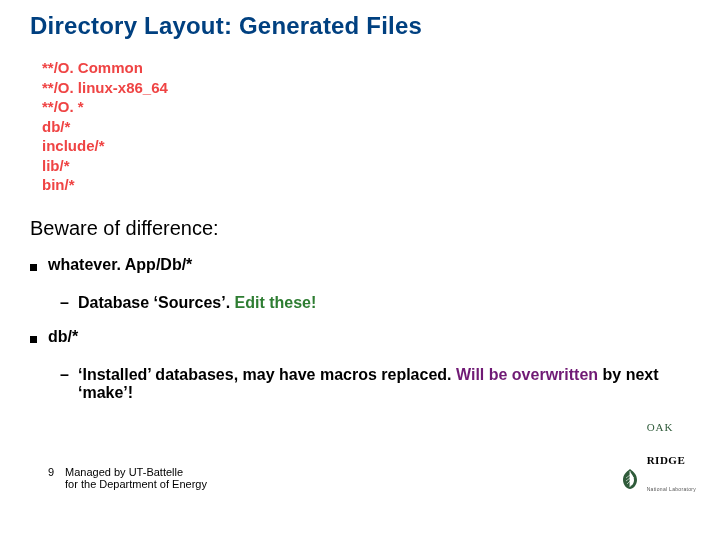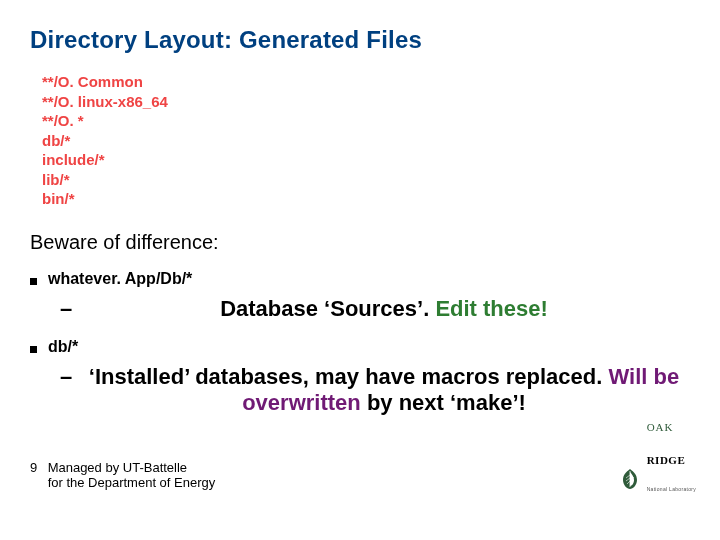--- a/index.html
+++ b/index.html
@@ -1,42 +1,42 @@
 <!DOCTYPE html>
 <html><head>
 <meta charset="utf-8">
 <style>
   * { box-sizing: border-box; margin: 0; padding: 0; }
   html, body { width: 720px; height: 540px; overflow: hidden; background: #fff; font-family: Arial, Helvetica, sans-serif; }
-  .slide { position: relative; width: 720px; height: 505px; padding: 26px 30px 0 30px; }
+  .slide { position: relative; width: 720px; height: 505px; padding: 12px 30px 0 30px; }
   .title { color: #004080; font-size: 24px; font-weight: 900; letter-spacing: 0.2px; }
   .block1 { margin: 18px 0 0 12px; font-size: 15px; font-weight: 700; color: #ef4444; line-height: 1.3; }
   .heading2 { margin: 22px 0 0 0; font-size: 20px; font-weight: 400; color: #000; }
   .bullet1 {
     margin: 16px 0 0 0;
     font-size: 16px; font-weight: 700; color: #000;
     position: relative; padding-left: 18px;
   }
   .bullet1::before {
     content: ""; position: absolute; left: 0; top: 0.5em;
     width: 7px; height: 7px; background: #000;
   }
   .sub {
-    margin: 8px 0 0 30px;
-    font-size: 22px; font-weight: 700; color: #000;
-    position: relative; padding-left: 18px; text-align: center;
+    margin: 20px 0 0 30px;
+    font-size: 16px; font-weight: 700; color: #000;
+    position: relative; padding-left: 18px;
   }
   .sub::before {
     content: "–"; position: absolute; left: 0; top: 0;
   }
   .green { color: #2e7d32; }
   .red { color: #701a75; }
   .footer {
-    position: absolute; left: 30px; bottom: 14px;
-    font-size: 13px; color: #000; line-height: 1.15;
+    position: absolute; left: 48px; bottom: 14px;
+    font-size: 11px; color: #000; line-height: 1.15;
   }
   .pagenum { display: inline-block; width: 10px; }
   .footer-txt { display: inline-block; vertical-align: top; margin-left: 4px; }
   .logo {
     position: absolute; right: 24px; bottom: 14px;
     display: flex; align-items: flex-end; gap: 5px;
   }
   .leaf {
     width: 24px; height: 24px; position: relative;
   }

